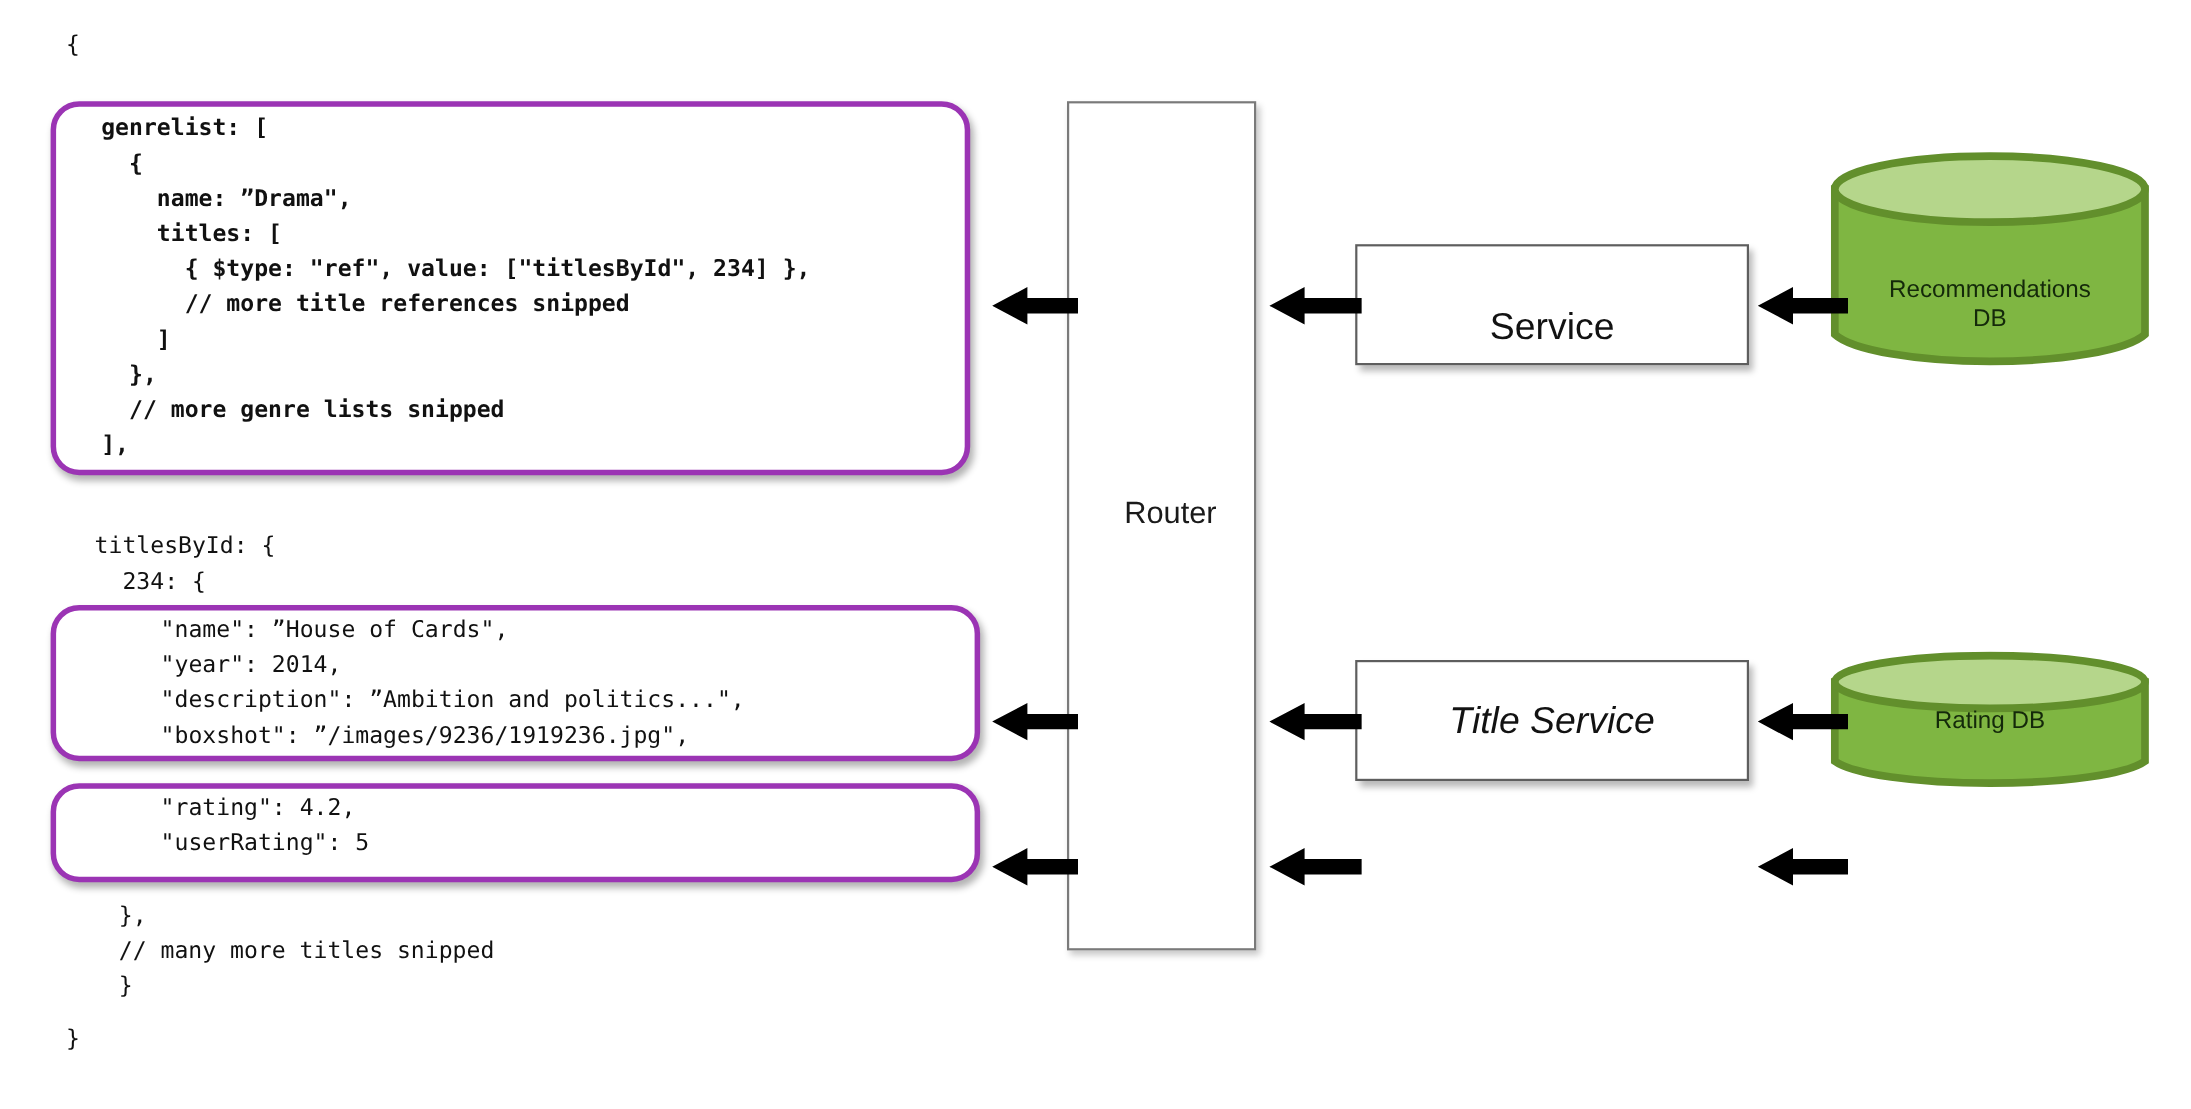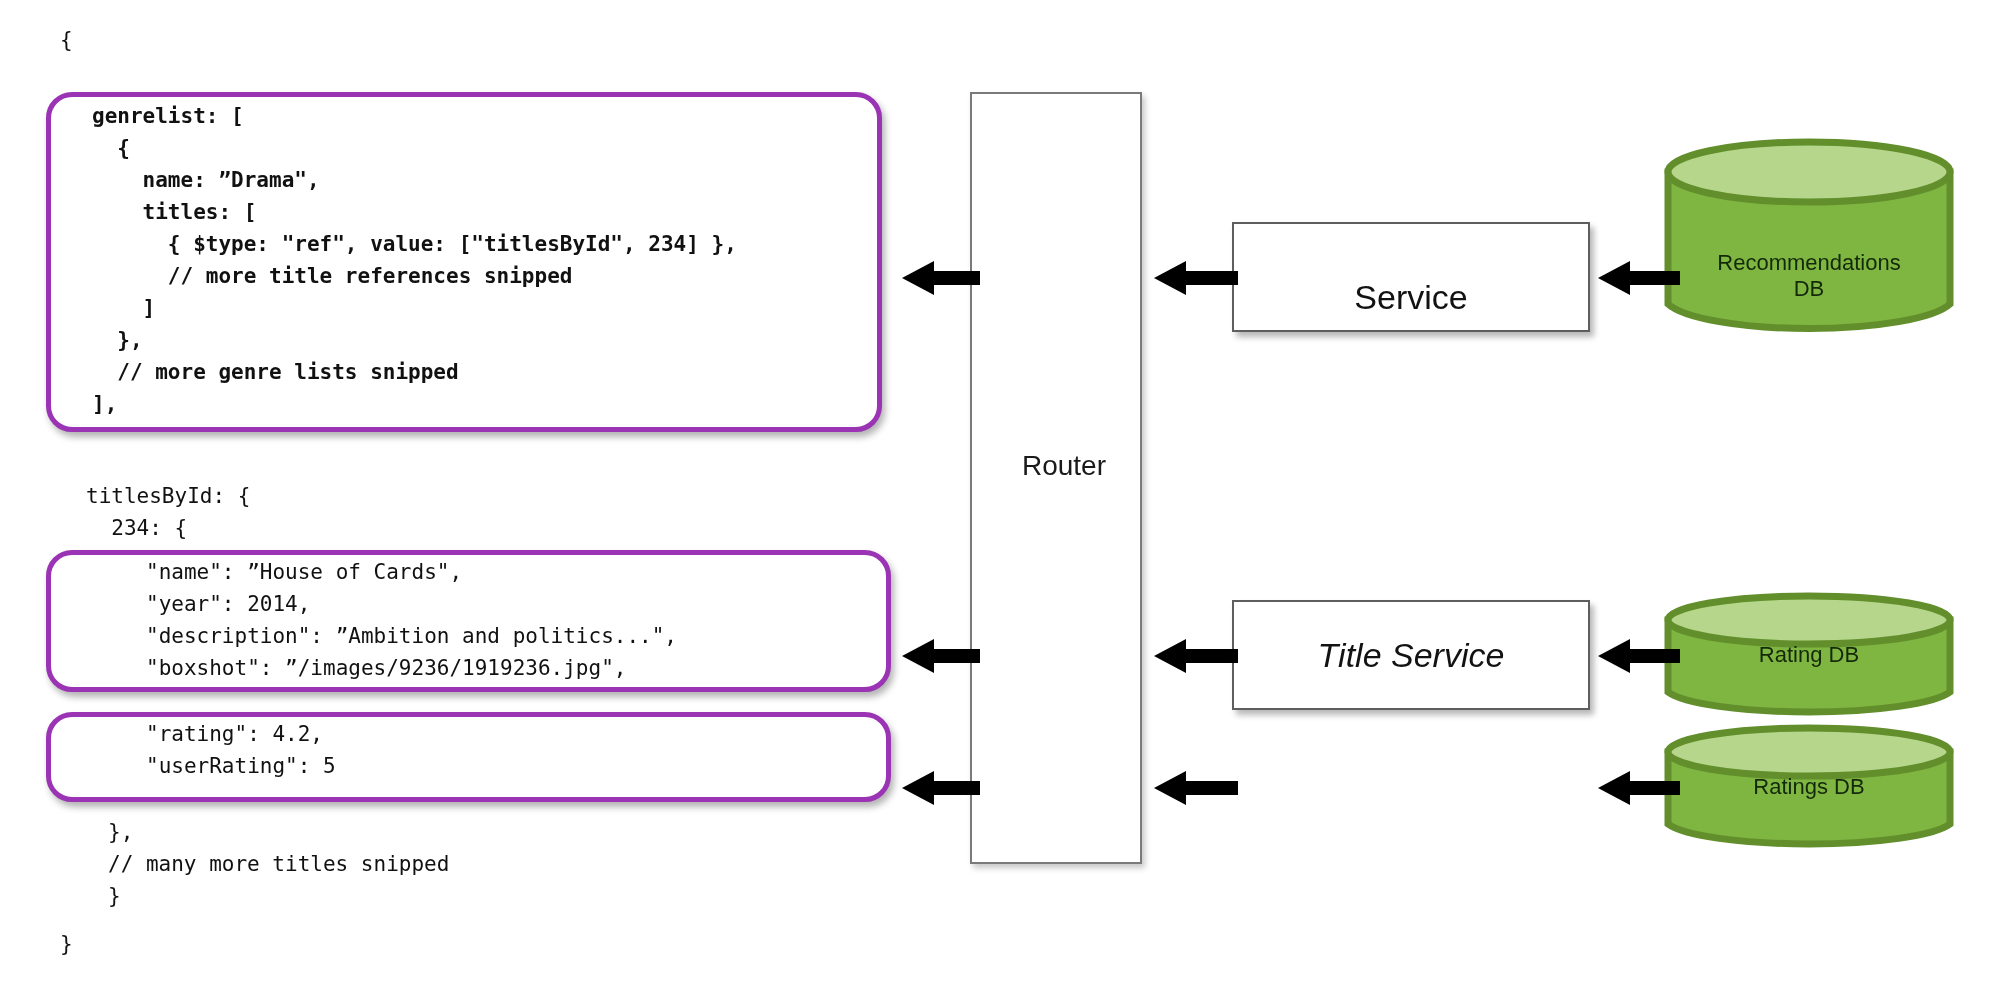--- a/index.html
+++ b/index.html
@@ -188,27 +188,20 @@
   </div>
 
   <div class="db db-titles">
     <svg width="290" height="128" viewBox="0 0 290 128">
       <path d="M4,28 L4,100 A145,26 0 0 0 286,100 L286,28 Z" fill="#7FB642" stroke="#628F2C" stroke-width="7"></path>
       <ellipse cx="145" cy="28" rx="141" ry="24" fill="#B5D68B" stroke="#628F2C" stroke-width="7"></ellipse>
     </svg>
     <div class="db-label">Rating DB</div>
   </div>
 
-  <div class="db db-ratings">
-    <svg width="290" height="128" viewBox="0 0 290 128">
-      <path d="M4,28 L4,100 A145,26 0 0 0 286,100 L286,28 Z" fill="#7FB642" stroke="#628F2C" stroke-width="7"></path>
-      <ellipse cx="145" cy="28" rx="141" ry="24" fill="#B5D68B" stroke="#628F2C" stroke-width="7"></ellipse>
-    </svg>
-    <div class="db-label">Ratings DB</div>
-  </div>
 
   <div class="arrow" style="left:900px; top:258px;">
     <svg width="80" height="40" viewBox="0 0 80 40">
       <path d="M80,13 L34,13 L34,3 L2,20 L34,37 L34,27 L80,27 Z" fill="#000000"></path>
     </svg>
   </div>
 
   <div class="arrow" style="left:1152px; top:258px;">
     <svg width="86" height="40" viewBox="0 0 86 40">
       <path d="M86,13 L34,13 L34,3 L2,20 L34,37 L34,27 L86,27 Z" fill="#000000"></path>

